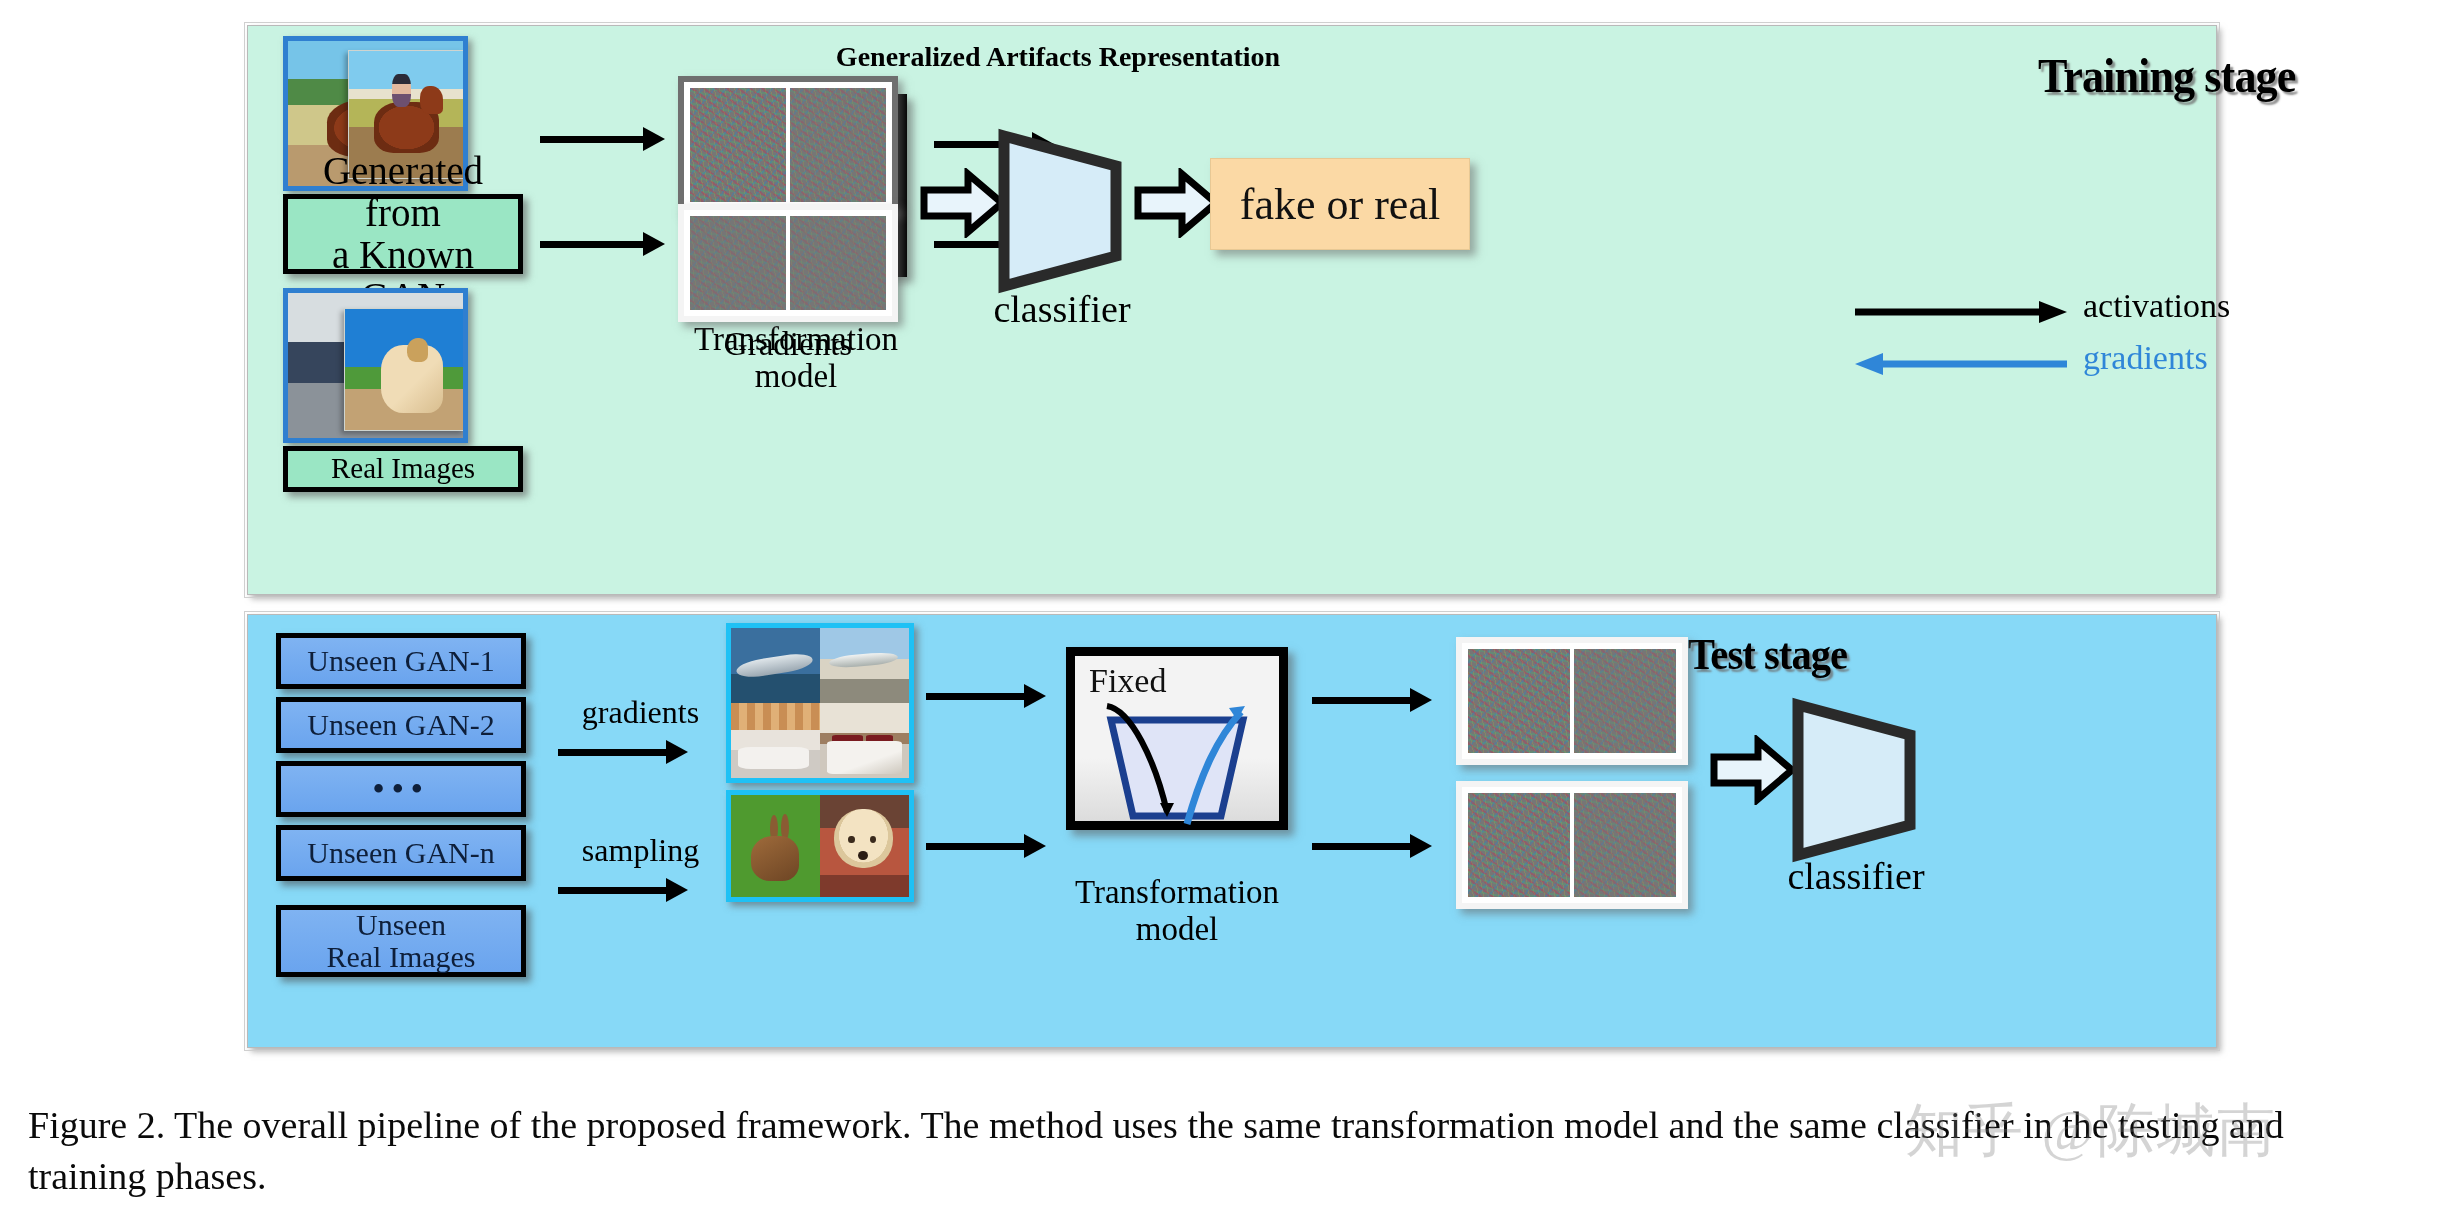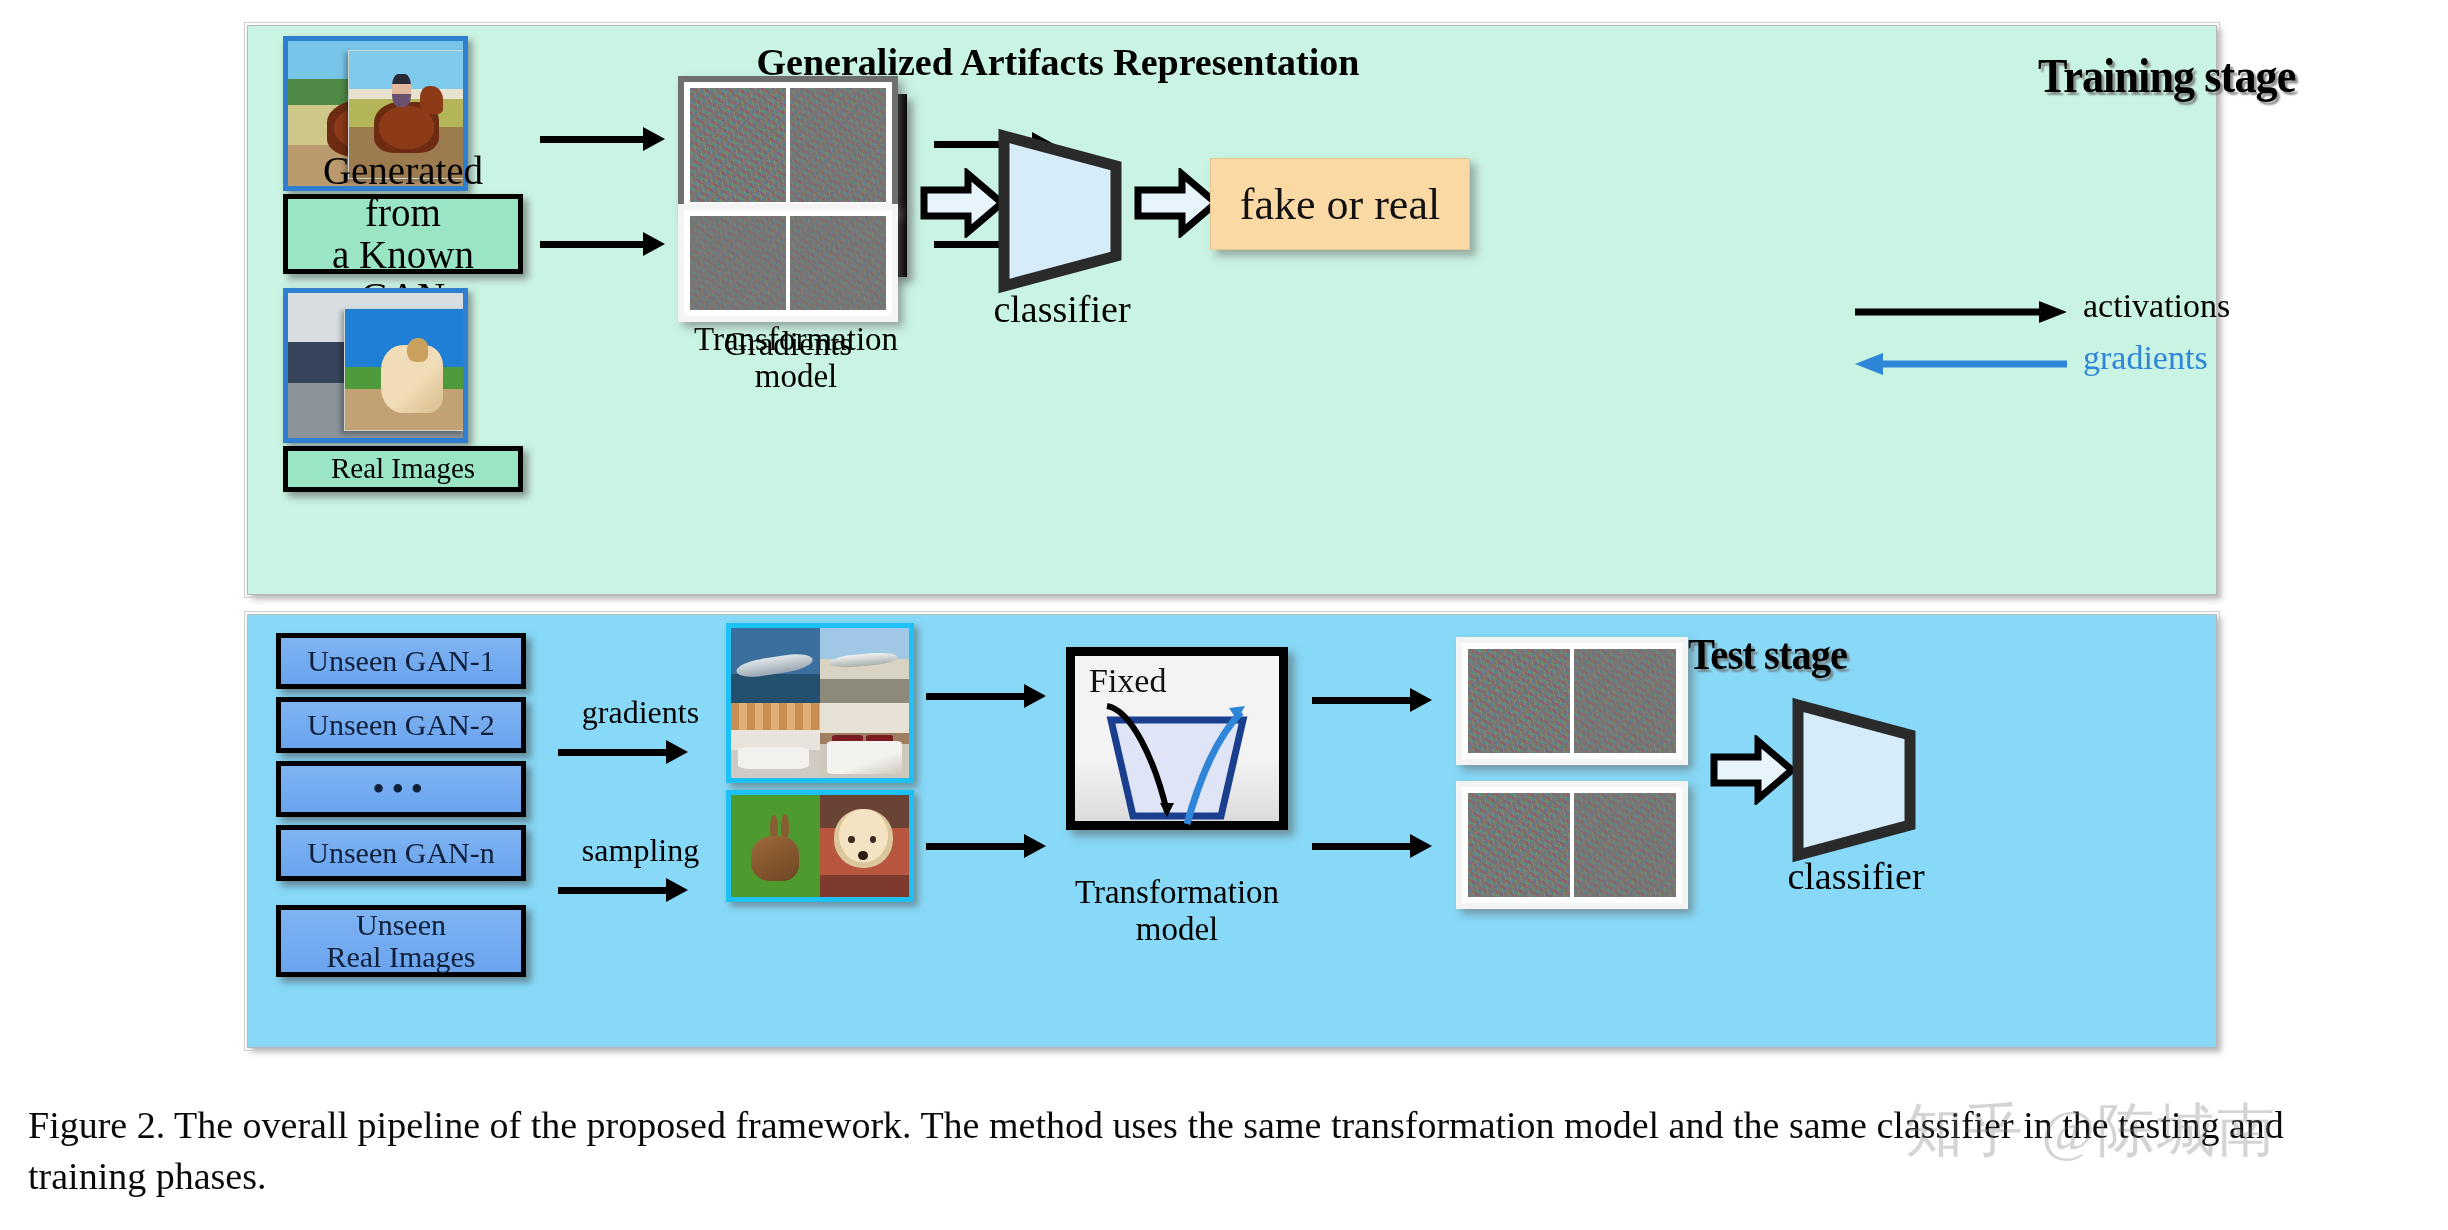--- a/index.html
+++ b/index.html
@@ -211,21 +211,21 @@
 
     <div class="arrow" style="left:686px;top:115px;width:120px;">
       <div class="shaft" style="width:98px;"></div>
         <div class="head" style="left:98px;"></div>
     </div>
     <div class="arrow" style="left:686px;top:215px;width:120px;">
       <div class="shaft" style="width:98px;"></div>
         <div class="head" style="left:98px;"></div>
     </div>
 
-    <div class="lbl" style="left:330px;top:15px;width:960px;font-size:38px;font-weight:bold;">
+    <div class="lbl" style="left:330px;top:15px;width:960px;font-size:28px;font-weight:bold;">
       <span>Generalized Artifacts Representation</span>
     </div>
 
     <div class="art-frame" style="left:430px;top:50px;width:220px;height:138px;">
       <div class="art dense"></div>
       <div class="art"></div>
     </div>
 
     <div class="art-frame white-edge" style="left:430px;top:178px;width:220px;height:118px;">
       <div class="art soft"></div>

